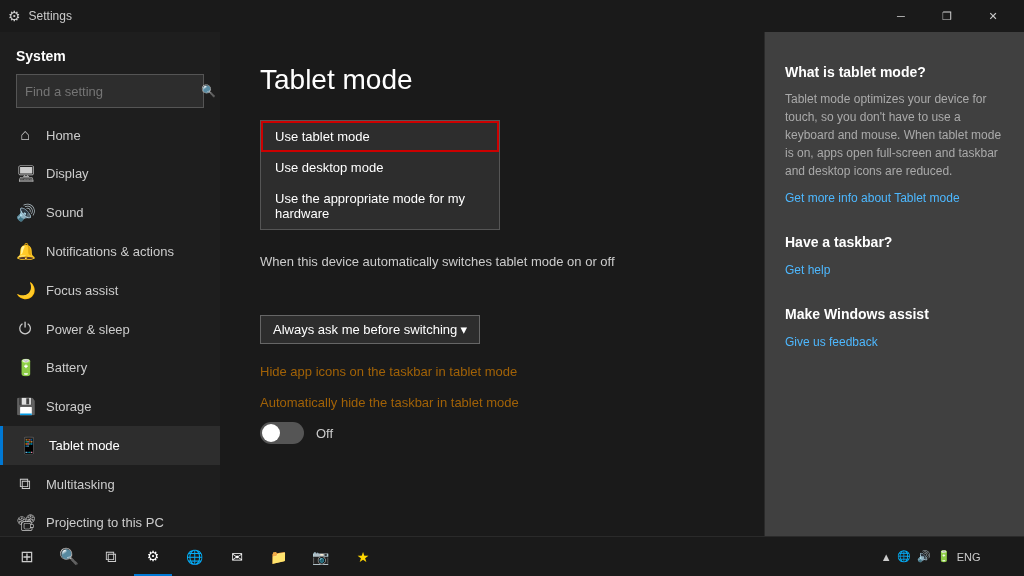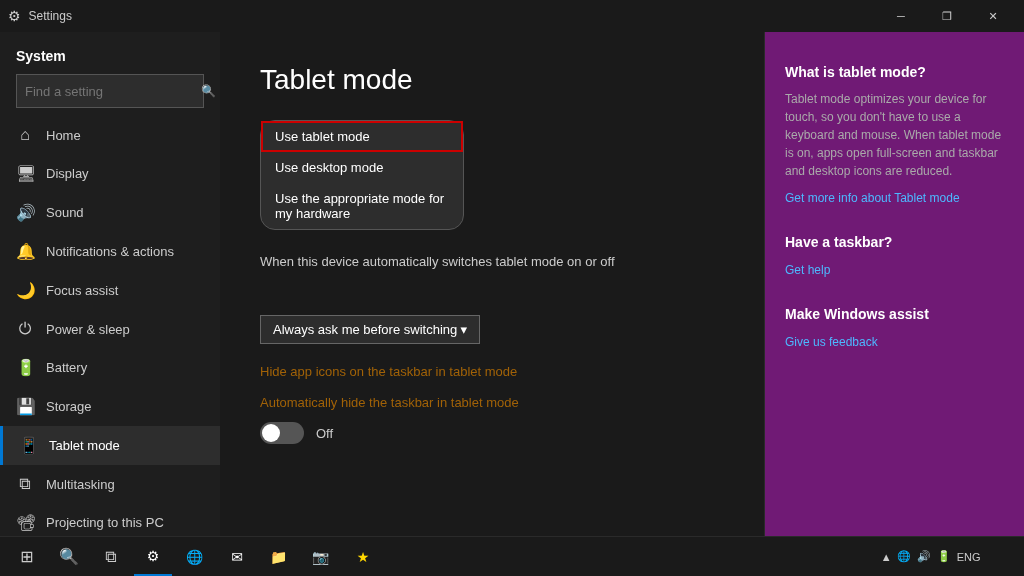--- a/index.html
+++ b/index.html
@@ -201,21 +201,21 @@
       top: 2px;
       transition: left 0.2s;
     }
     .toggle.on .toggle-knob { left: 24px; }
     .toggle.off .toggle-knob { left: 2px; }
     .toggle-state { font-size: 13px; color: #ccc; }
 
     
     .right-panel {
       width: 260px;
-      background: #701a75;
+      background: #404040;
       padding: 32px 20px;
       flex-shrink: 0;
       border-left: 1px solid #2a2a2a;
     }
     .right-panel h3 {
       font-size: 14px;
       font-weight: 600;
       color: #fff;
       margin-bottom: 10px;
     }
@@ -377,21 +377,21 @@
       </div>
 
     </div>
   </div>
 
   <div class="content">
     <h1 class="content-title">Tablet mode</h1>
 
     <div style="position:relative; margin-bottom: 24px;">
 
-      <div class="tablet-mode-options" style="position:relative; top:0; margin-bottom:2px; width:204px;border-radius:15px;">
+      <div class="tablet-mode-options" style="position:relative; top:0; margin-bottom:2px; width:240px;">
         <div class="tablet-option selected">Use tablet mode</div>
         <div class="tablet-option">Use desktop mode</div>
         <div class="tablet-option">Use the appropriate mode for my hardware</div>
       </div>
     </div>
 
     <div style="margin-bottom: 20px;">
       <div class="section-label">When this device automatically switches tablet mode on or off</div>
       <div class="select-dropdown">
         <span>Always ask me before switching</span>

